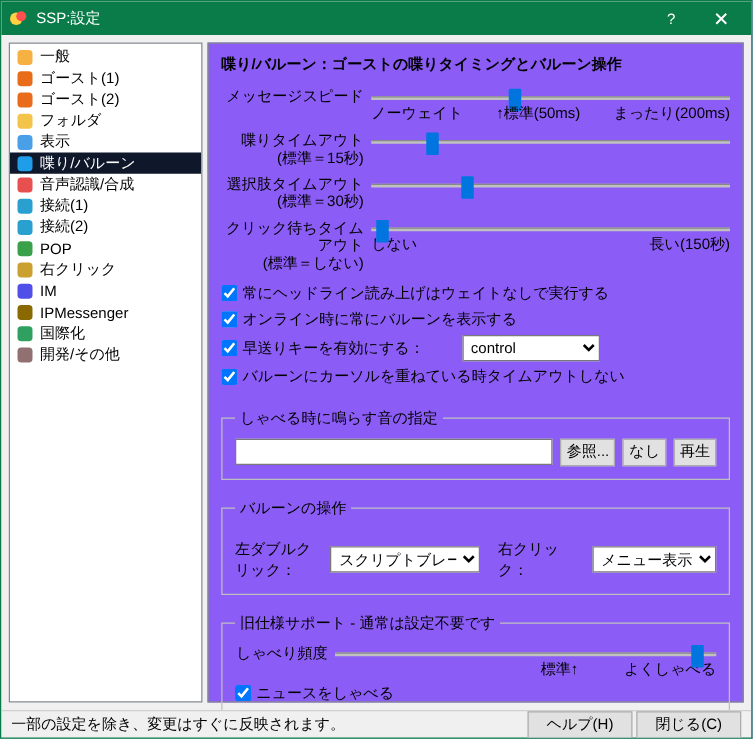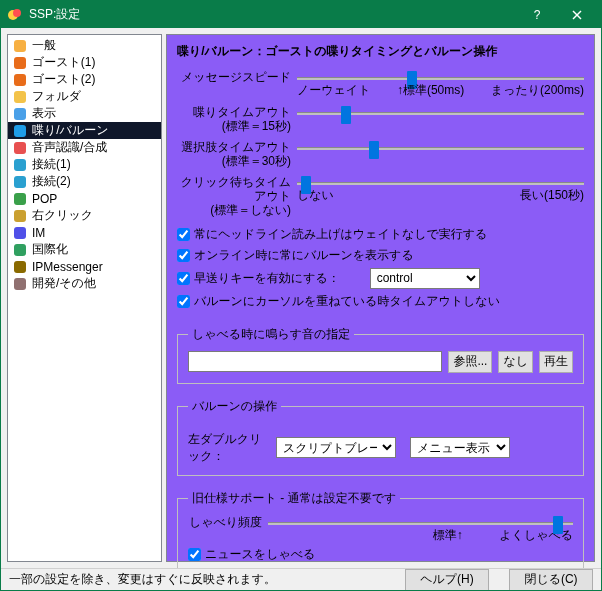--- a/index.html
+++ b/index.html
@@ -24,21 +24,21 @@
   .slider-ticks.mid3 span:nth-child(2){position:relative;}
   .chkrow { display: flex; align-items: center; margin: 2px 0; }
   .chkrow input { margin-right: 4px; }
   fieldset { border: 1px solid #bfbfbf; padding: 8px 10px 10px 10px; margin-top: 14px; }
   legend { padding: 0 4px; }
   .row-inline { display: flex; align-items: center; gap: 6px; }
   .txt { height: 21px; border: 1px solid #7a7a7a; background: #fff; padding: 0 3px; }
   .btn { height: 22px; border: 1px solid #adadad; background: #e1e1e1; padding: 0 4px; cursor: pointer; }
   select.sel { height: 21px; border: 1px solid #7a7a7a; background: #fff; padding: 0 2px; }
   .statusbar { height: 22px; display: flex; align-items: center; padding: 0 8px; border-top: 1px solid #d0d0d0; }
-  .statusbar .actions { margin-left: auto; display: flex; gap: 20px; justify-content: flex-end; }
+  .statusbar .actions { margin-left: auto; display: flex; gap: 3px; justify-content: flex-end; }
   .statusbar .btn { width: 84px; }
   .subrow { display:flex; align-items:center; gap:14px; margin-top:8px;}
   .subrow .lbl{width:74px;}
 </style>
 </head>
 <body>
 
 <div class="titlebar">
   <svg class="titlebar-icon" viewBox="0 0 16 16">
       <circle cx="6" cy="8" r="5" fill="#ffd040"></circle>
@@ -124,29 +124,29 @@
         <span>右クリック</span>
       </div>
       <div class="tree-item">
         <svg class="tree-icon" viewBox="0 0 16 16">
           <rect x="2" y="2" width="12" height="12" rx="3" fill="#5050e8"></rect>
         </svg>
         <span>IM</span>
       </div>
       <div class="tree-item">
         <svg class="tree-icon" viewBox="0 0 16 16">
+          <rect x="2" y="2" width="12" height="12" rx="3" fill="#8a6a00"></rect>
+        </svg>
+        <span>IPMessenger</span>
+      </div>
+      <div class="tree-item">
+        <svg class="tree-icon" viewBox="0 0 16 16">
           <rect x="2" y="2" width="12" height="12" rx="3" fill="#30a060"></rect>
         </svg>
         <span>国際化</span>
-      </div>
-      <div class="tree-item">
-        <svg class="tree-icon" viewBox="0 0 16 16">
-          <rect x="2" y="2" width="12" height="12" rx="3" fill="#8a6a00"></rect>
-        </svg>
-        <span>IPMessenger</span>
       </div>
       <div class="tree-item">
         <svg class="tree-icon" viewBox="0 0 16 16">
           <rect x="2" y="2" width="12" height="12" rx="3" fill="#907070"></rect>
         </svg>
         <span>開発/その他</span>
       </div>
     </div>
 
   <div class="panel">
@@ -227,20 +227,21 @@
         <button class="btn">なし</button>
         <button class="btn">再生</button>
       </div>
     </fieldset>
 
     <fieldset>
       <legend>バルーンの操作</legend>
       <div class="subrow">
         <span class="lbl">左ダブルクリック：</span>
         <select class="sel" style="width:120px" id="left-sel"><option>スクリプトブレーク</option></select>
+        <span>右クリック：</span>
         <select class="sel" style="width:100px" id="right-sel"><option>メニュー表示</option></select>
       </div>
     </fieldset>
 
     <fieldset>
       <legend>旧仕様サポート - 通常は設定不要です</legend>
       <div class="slider-row" style="margin-bottom:0">
         <div class="slider-label" style="width:80px">しゃべり頻度</div>
         <div class="slider-body">
           <div class="track">

